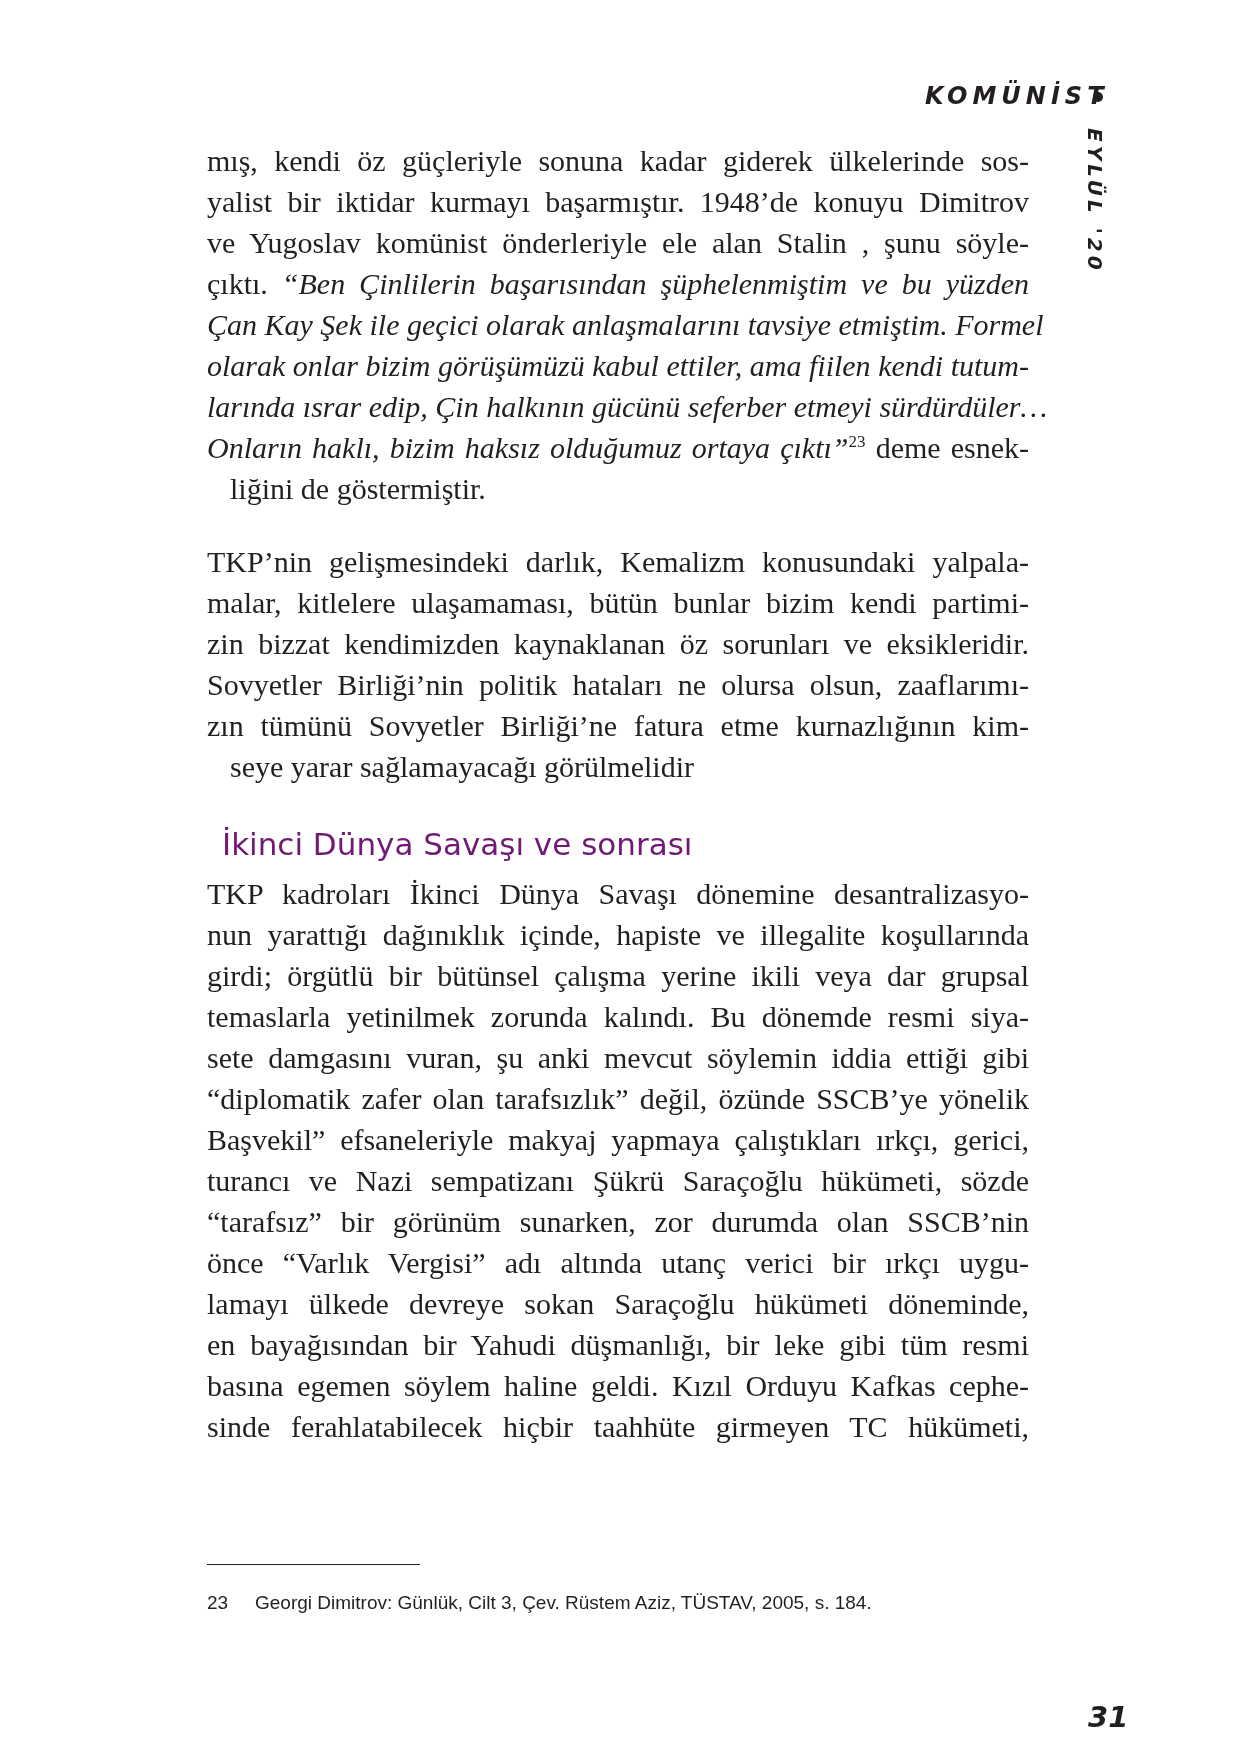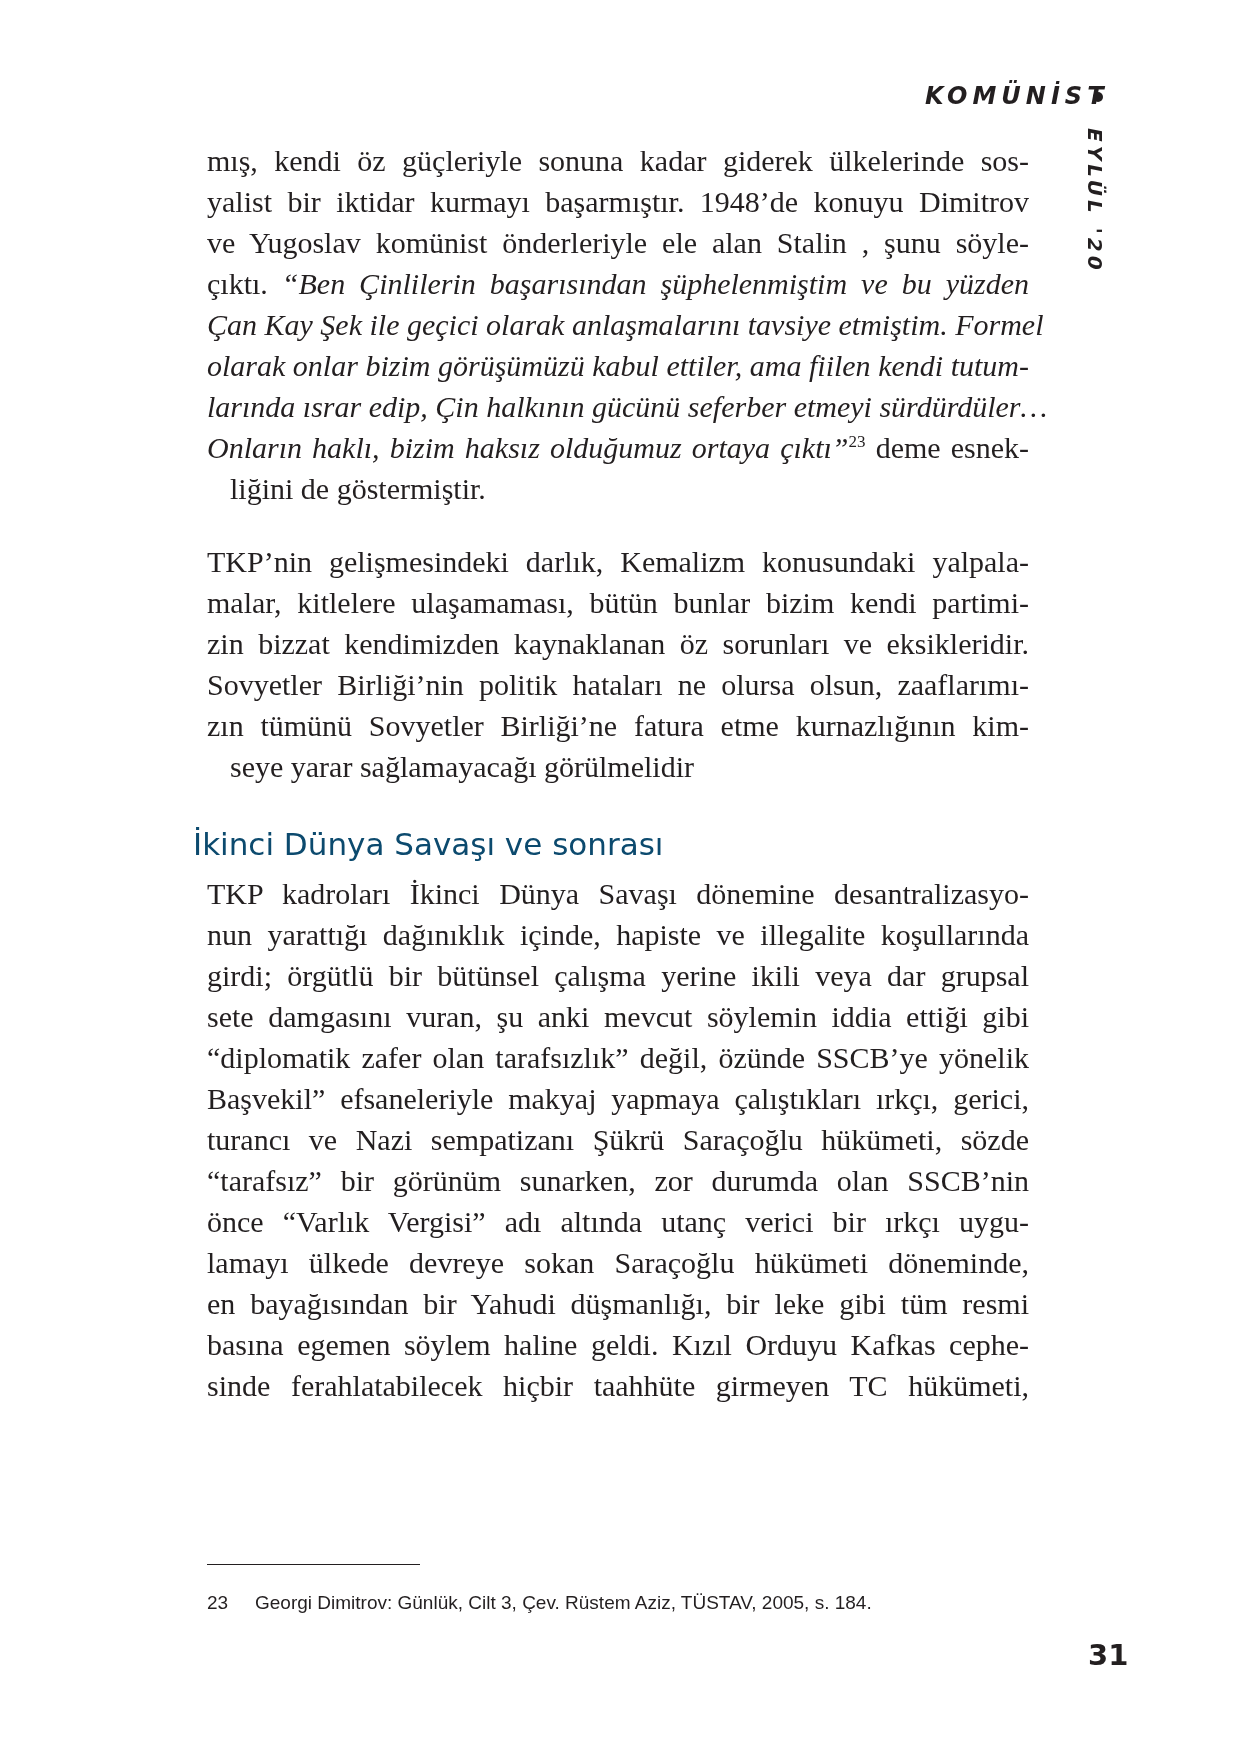--- a/index.html
+++ b/index.html
@@ -25,34 +25,34 @@
   }
   .line {
     display: block; height: 41px; line-height: 41px;
     text-align: justify; text-align-last: justify; white-space: nowrap;
   }
   .line.last { text-align-last: left; margin-left: 23px; }
   .line.last, .line.justified { white-space: normal; }
   .it { font-style: italic; }
   sup { font-size: 17px; vertical-align: top; line-height: 30px; }
   .section-title {
-    position: absolute; left: 193px; top: 826px;
-    font-family: "DejaVu Sans", sans-serif; font-size: 31px; color: #0c4a6e;
+    position: absolute; left: 222px; top: 826px;
+    font-family: "DejaVu Sans", sans-serif; font-size: 31px; color: #701a75;
   }
   .footnote-rule {
     position: absolute; left: 207px; top: 1564px; width: 213px; height: 1px; background: #231f20;
   }
   .footnote {
     position: absolute; left: 207px; top: 1580px;
     font-family: "Liberation Sans", sans-serif; font-size: 19px; color: #231f20; margin-top: 12px;
   }
   .footnote .fn-num { display: inline-block; width: 48px; }
   .page-number {
-    position: absolute; left: 1088px; top: 1638px;
-    font-family: "DejaVu Sans", sans-serif; font-weight: bold; font-size: 29px; color: #231f20;
+    position: absolute; left: 1088px; top: 1700px;
+    font-family: "DejaVu Sans", sans-serif; font-weight: bold; font-size: 29px; color: #231f20; font-style: italic;
   }
 </style>
 </head>
 <body>
 
 <div class="header">KOMÜNİST</div>
 <div class="bullet"></div>
 <div class="vertical">EYLÜL '20</div>
 
 <div class="body-text" style="top:140px;">
@@ -75,20 +75,21 @@
   <span class="line">zın tümünü Sovyetler Birliği’ne fatura etme kurnazlığının kim-</span>
   <span class="line last">seye yarar sağlamayacağı görülmelidir</span>
 </div>
 
 <div class="section-title">İkinci Dünya Savaşı ve sonrası</div>
 
 <div class="body-text" style="top:873px;">
   <span class="line">TKP kadroları İkinci Dünya Savaşı dönemine desantralizasyo-</span>
   <span class="line">nun yarattığı dağınıklık içinde, hapiste ve illegalite koşullarında</span>
   <span class="line">girdi; örgütlü bir bütünsel çalışma yerine ikili veya dar grupsal</span>
+  <span class="line">temaslarla yetinilmek zorunda kalındı. Bu dönemde resmi siya-</span>
   <span class="line">sete damgasını vuran, şu anki mevcut söylemin iddia ettiği gibi</span>
   <span class="line">“diplomatik zafer olan tarafsızlık” değil, özünde SSCB’ye yönelik</span>
   <span class="line">Başvekil” efsaneleriyle makyaj yapmaya çalıştıkları ırkçı, gerici,</span>
   <span class="line">turancı ve Nazi sempatizanı Şükrü Saraçoğlu hükümeti, sözde</span>
   <span class="line">“tarafsız” bir görünüm sunarken, zor durumda olan SSCB’nin</span>
   <span class="line">önce “Varlık Vergisi” adı altında utanç verici bir ırkçı uygu-</span>
   <span class="line">lamayı ülkede devreye sokan Saraçoğlu hükümeti döneminde,</span>
   <span class="line">en bayağısından bir Yahudi düşmanlığı, bir leke gibi tüm resmi</span>
   <span class="line">basına egemen söylem haline geldi. Kızıl Orduyu Kafkas cephe-</span>
   <span class="line">sinde ferahlatabilecek hiçbir taahhüte girmeyen TC hükümeti,</span>

